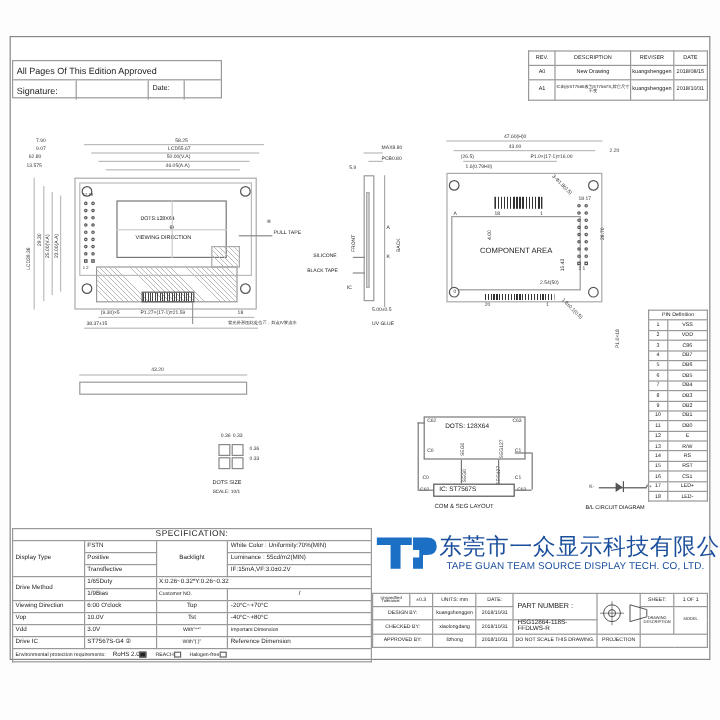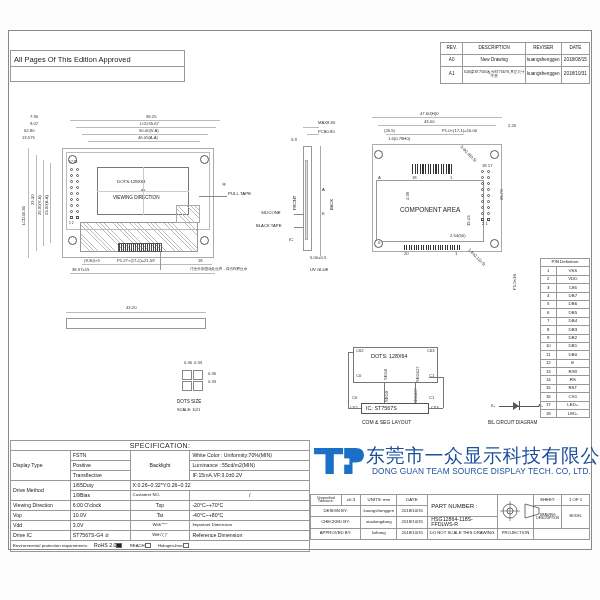--- a/index.html
+++ b/index.html
@@ -108,20 +108,34 @@
 </head>
 <body>
 
 <div id="sheet">
 
   <div class="frame"></div>
 
   <div class="bx appr">
     <div class="r1">
       <span class="lbl">All Pages Of This Edition Approved</span>
+    </div>
+    <div class="r2">
+      <div class="c" style="left:0; width:53px;">
+        <span class="lbl">Signature:</span>
+      </div>
+      <div class="c" style="left:53px; width:60px;">
+        <span class="lbl"></span>
+      </div>
+      <div class="c" style="left:113px; width:30px;">
+        <span class="lbl" style="font-size:6px">Date:</span>
+      </div>
+      <div class="c" style="left:143px; width:32px; border-right:none;">
+        <span class="lbl"></span>
+      </div>
     </div>
   </div>
 
   <div class="rev" style="position:absolute;">
     <table>
       <tbody>
           <tr>
         <th class="cRev">REV.</th>
         <th class="cDesc">DESCRIPTION</th>
         <th class="cRvr">REVISER</th>
@@ -534,21 +548,21 @@
     </tbody>
       </table>
   </div>
 
   <svg class="logo" viewBox="0 0 100 62">
     <path d="M2 6 L58 6 L58 18 L40 18 L40 56 L24 56 L24 18 L2 18 Z" fill="#1b6fc4"></path>
     <path d="M60 6 L82 6 Q98 6 98 20 Q98 34 82 34 L76 34 L76 56 L60 56 Z" fill="#1b6fc4"></path>
     <path d="M46 26 L70 26 L70 38 L46 38 Z" fill="#ffffff"></path>
   </svg>
   <div class="cn">东莞市一众显示科技有限公司</div>
-  <div class="en">DONG GUAN TEAM SOURCE DISPLAY TECH. CO, LTD.</div>
+  <div class="en">TAPE GUAN TEAM SOURCE DISPLAY TECH. CO, LTD.</div>
 
   <div class="title" style="position:absolute; top:494px; height:54px;">
     <table class="tbl2">
       <tbody>
           <tr>
         <td rowspan="1" style="width:11%; font-size:3.4px;">Unspecified Tolerance:</td>
         <td style="width:7%">±0.3</td>
         <td style="width:13%">UNITS: mm</td>
         <td style="width:11%">DATE:</td>
         <td rowspan="2" style="width:25%; font-size:6px; text-align:left; padding-left:3px;">PART NUMBER :</td>

